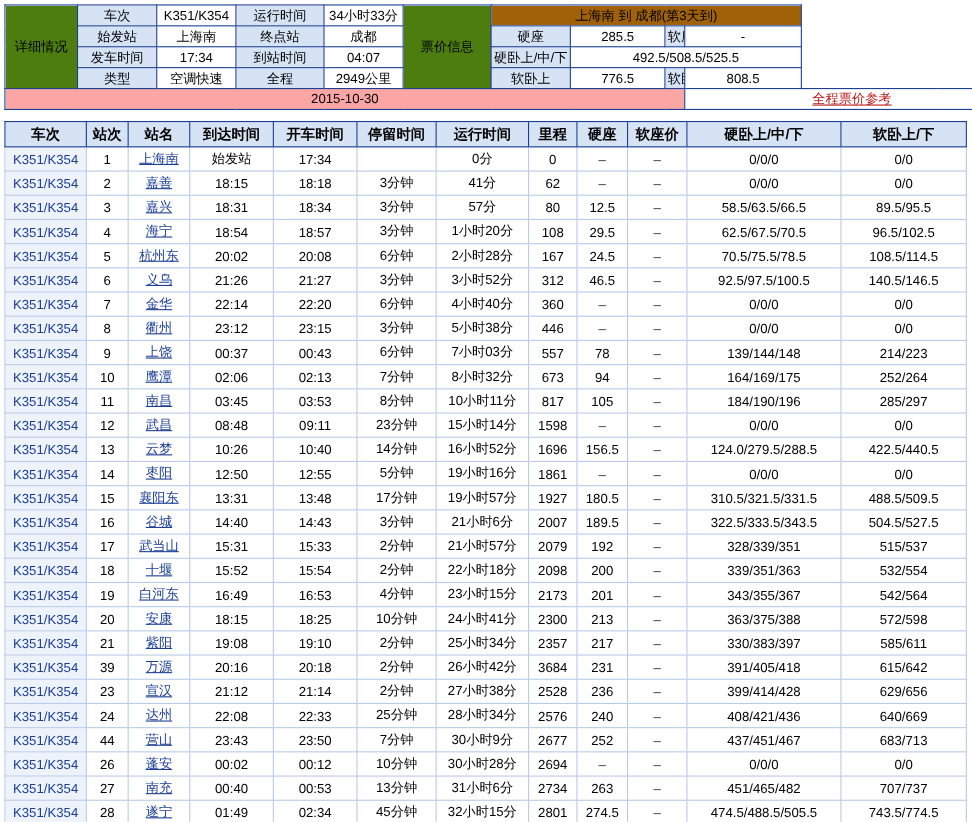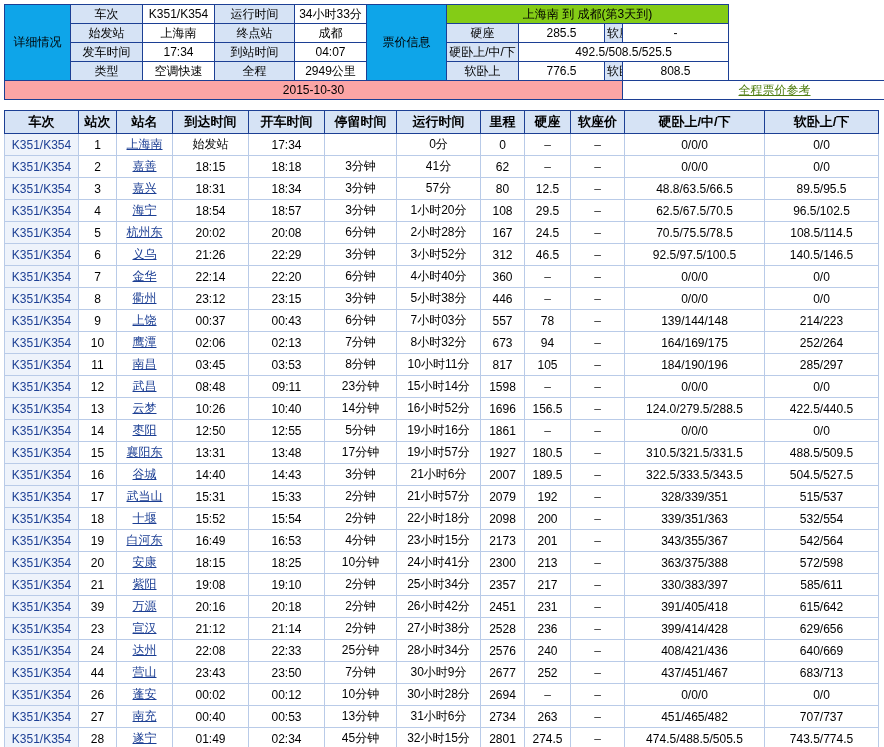--- a/index.html
+++ b/index.html
@@ -24,33 +24,33 @@
     height:18px;
     font-size:12px;
     text-align:center;
     padding:0 2px;
     white-space:nowrap;
     overflow:hidden;
   }
   td.hdr{background:#d6e3f5;}
   td.val{background:#ffffff;}
   td.vert{
-    background:#0ea5e9;
+    background:#4d7c0f;
     width:16px;
     font-size:12px;
     line-height:13px;
     padding:0;
   }
   td.date{background:#fca5a5;text-align:center;}
   td.pricelink{
     background:#ffffff;
     text-align:center;
   }
-  td.pricelink a{color:#4d7c0f;}
-  td.routehdr{background:#84cc16;font-weight:normal;}
+  td.pricelink a{color:#b91c1c;}
+  td.routehdr{background:#a16207;font-weight:normal;}
 
   
   table.sched{
     border-collapse:collapse;
     margin:10px 0 0 4px;
     width:874px;
     table-layout:fixed;
   }
   table.sched th{
     border:1px solid #1c3f94;
@@ -211,21 +211,21 @@
           <td class="trainno">K351/K354</td>
           <td>3</td>
           <td class="stationname"><a href="#">嘉兴</a></td>
           <td>18:31</td>
           <td>18:34</td>
           <td>3分钟</td>
           <td>57分</td>
           <td>80</td>
           <td>12.5</td>
           <td class="dash">–</td>
-          <td>48.8/63.5/66.5</td>
+          <td>58.5/63.5/66.5</td>
           <td>89.5/95.5</td>
         </tr>
         <tr>
           <td class="trainno">K351/K354</td>
           <td>4</td>
           <td class="stationname"><a href="#">海宁</a></td>
           <td>18:54</td>
           <td>18:57</td>
           <td>3分钟</td>
           <td>1小时20分</td>
@@ -247,21 +247,21 @@
           <td>24.5</td>
           <td class="dash">–</td>
           <td>70.5/75.5/78.5</td>
           <td>108.5/114.5</td>
         </tr>
         <tr>
           <td class="trainno">K351/K354</td>
           <td>6</td>
           <td class="stationname"><a href="#">义乌</a></td>
           <td>21:26</td>
-          <td>22:29</td>
+          <td>21:27</td>
           <td>3分钟</td>
           <td>3小时52分</td>
           <td>312</td>
           <td>46.5</td>
           <td class="dash">–</td>
           <td>92.5/97.5/100.5</td>
           <td>140.5/146.5</td>
         </tr>
         <tr>
           <td class="trainno">K351/K354</td>
@@ -474,21 +474,21 @@
           <td>585/611</td>
         </tr>
         <tr>
           <td class="trainno">K351/K354</td>
           <td>39</td>
           <td class="stationname"><a href="#">万源</a></td>
           <td>20:16</td>
           <td>20:18</td>
           <td>2分钟</td>
           <td>26小时42分</td>
-          <td>2451</td>
+          <td>3684</td>
           <td>231</td>
           <td class="dash">–</td>
           <td>391/405/418</td>
           <td>615/642</td>
         </tr>
         <tr>
           <td class="trainno">K351/K354</td>
           <td>23</td>
           <td class="stationname"><a href="#">宣汉</a></td>
           <td>21:12</td>

